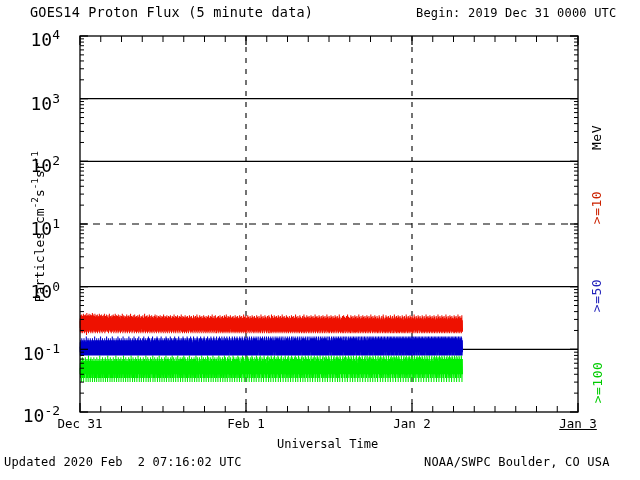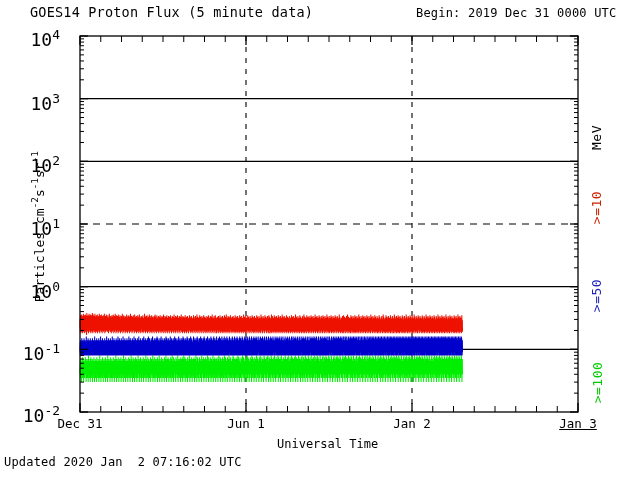--- a/index.html
+++ b/index.html
@@ -137,21 +137,21 @@
       <div class="ytick" style="top:-9px;"><span>10</span><span class="sup">0</span></div>
     </div>
   <div class="ytick-wrap" style="top:350.3px;">
       <div class="ytick" style="top:-9px;"><span>10</span><span class="sup">-1</span></div>
     </div>
   <div class="ytick-wrap" style="top:412px;">
       <div class="ytick" style="top:-9px;margin-left:20px;"><span>10</span><span class="sup">-2</span></div>
     </div>
 
   <div class="xtick" style="left:40px;width:80px;">Dec 31</div>
-  <div class="xtick" style="left:206px;width:80px;">Jun 1</div>
+  <div class="xtick" style="left:206px;width:80px;">Feb 1</div>
   <div class="xtick" style="left:372px;width:80px;">Jan 2</div>
   <div class="xtick" style="left:538px;width:80px;text-decoration:underline;">Jan 3</div>
 
   <div class="txt" id="xlabel">Universal Time</div>
 
   <div class="rlegend" id="leg-mev">MeV</div>
   <div class="rlegend" id="leg-e10">&gt;=10</div>
   <div class="rlegend" id="leg-e50">&gt;=50</div>
   <div class="rlegend" id="leg-e100">&gt;=100</div>
 
@@ -328,15 +328,16 @@
         <line x1="515.75" y1="36" x2="515.75" y2="42" stroke="#000000" stroke-width="1"></line>
         <line x1="536.5" y1="406" x2="536.5" y2="412" stroke="#000000" stroke-width="1"></line>
         <line x1="536.5" y1="36" x2="536.5" y2="42" stroke="#000000" stroke-width="1"></line>
         <line x1="557.25" y1="406" x2="557.25" y2="412" stroke="#000000" stroke-width="1"></line>
         <line x1="557.25" y1="36" x2="557.25" y2="42" stroke="#000000" stroke-width="1"></line>
         <line x1="578" y1="403" x2="578" y2="412" stroke="#000000" stroke-width="1.3"></line>
         <line x1="578" y1="36" x2="578" y2="45" stroke="#000000" stroke-width="1.3"></line>
       </g>
   </svg>
 
-  <div class="txt" id="updated">Updated 2020 Jan  2 07:16:02 UTC</div>
+  <div class="txt" id="updated">Updated 2020 Feb  2 07:16:02 UTC</div>
+  <div class="txt" id="provider">NOAA/SWPC Boulder, CO USA</div>
 
 </div>
 
 </body></html>

